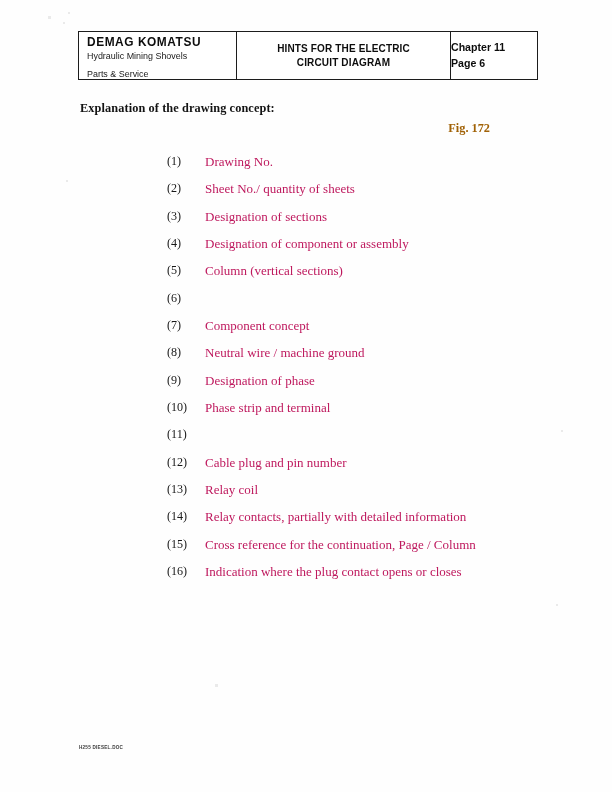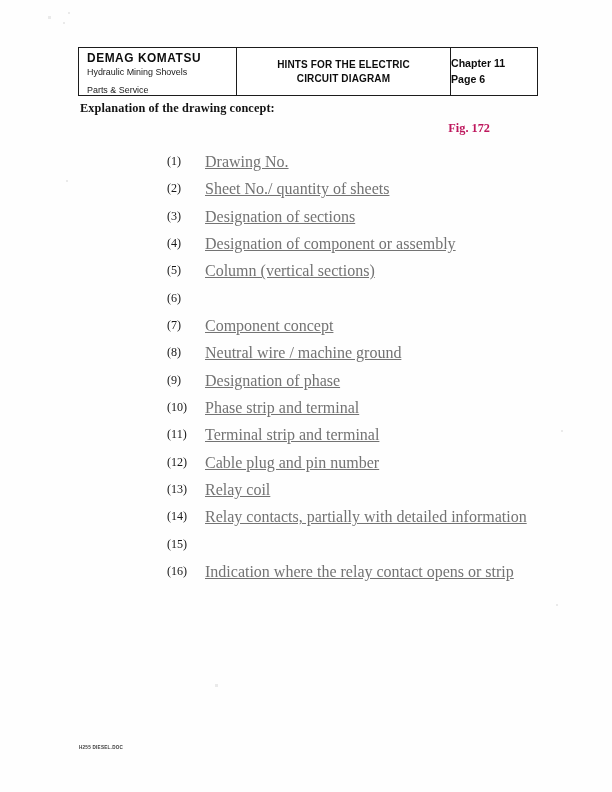--- a/index.html
+++ b/index.html
@@ -19,21 +19,21 @@
   .page {
     position: absolute;
     inset: 0;
     background: #fefefe;
   }
 
   
   .header-table {
     position: absolute;
     left: 78px;
-    top: 47px;
+    top: 31px;
     width: 460px;
     height: 49px;
     border: 1.6px solid #1c1c1c;
     box-sizing: border-box;
     display: flex;
     background: #ffffff;
   }
   .hdr-cell {
     box-sizing: border-box;
     display: flex;
@@ -125,21 +125,21 @@
   }
 
   .fig-label {
     position: absolute;
     left: 300px;
     top: 121px;
     width: 190px;
     text-align: right;
     font-weight: 700;
     font-size: 12.3px;
-    color: #be185d;
+    color: #a16207;
   }
 
   .item-list {
     position: absolute;
     left: 0;
     top: 148px;
     width: 612px;
   }
   .list-item {
     position: relative;
@@ -150,24 +150,23 @@
     position: absolute;
     left: 167px;
     width: 34px;
     font-size: 12.1px;
     color: #181818;
     white-space: nowrap;
   }
   .item-text {
     position: absolute;
     left: 205px;
-    font-size: 16px;
-    color: #737373;
-    white-space: nowrap;
-    text-decoration: underline;
+    font-size: 13px;
+    color: #be185d;
+    white-space: nowrap;
   }
 
   .doc-footer {
     position: absolute;
     left: 79px;
     top: 745px;
     font-family: "Liberation Sans", "DejaVu Sans", sans-serif;
     font-weight: 700;
     font-size: 4.6px;
     letter-spacing: 0.25px;
@@ -246,40 +245,40 @@
     <div class="list-item">
       <span class="item-num">(9)</span>
       <span class="item-text">Designation of phase</span>
     </div>
     <div class="list-item">
       <span class="item-num">(10)</span>
       <span class="item-text">Phase strip and terminal</span>
     </div>
     <div class="list-item">
       <span class="item-num">(11)</span>
-      <span class="item-text">Terminal strip and terminal</span>
     </div>
     <div class="list-item">
       <span class="item-num">(12)</span>
       <span class="item-text">Cable plug and pin number</span>
     </div>
     <div class="list-item">
       <span class="item-num">(13)</span>
       <span class="item-text">Relay coil</span>
     </div>
     <div class="list-item">
       <span class="item-num">(14)</span>
       <span class="item-text">Relay contacts, partially with detailed information</span>
     </div>
     <div class="list-item">
       <span class="item-num">(15)</span>
+      <span class="item-text">Cross reference for the continuation, Page / Column</span>
     </div>
     <div class="list-item">
       <span class="item-num">(16)</span>
-      <span class="item-text">Indication where the relay contact opens or strip</span>
+      <span class="item-text">Indication where the plug contact opens or closes</span>
     </div>
   </div>
 
   <div class="doc-footer">H255 DIESEL.DOC</div>
 
   <span class="speckle" style="left:48px;  top:16px;  width:3px; height:3px;"></span>
   <span class="speckle" style="left:68px;  top:12px;  width:2px; height:2px;"></span>
   <span class="speckle" style="left:63px;  top:22px;  width:2px; height:2px;"></span>
   <span class="speckle" style="left:66px;  top:180px; width:2px; height:2px;"></span>
   <span class="speckle" style="left:215px; top:684px; width:3px; height:3px;"></span>

